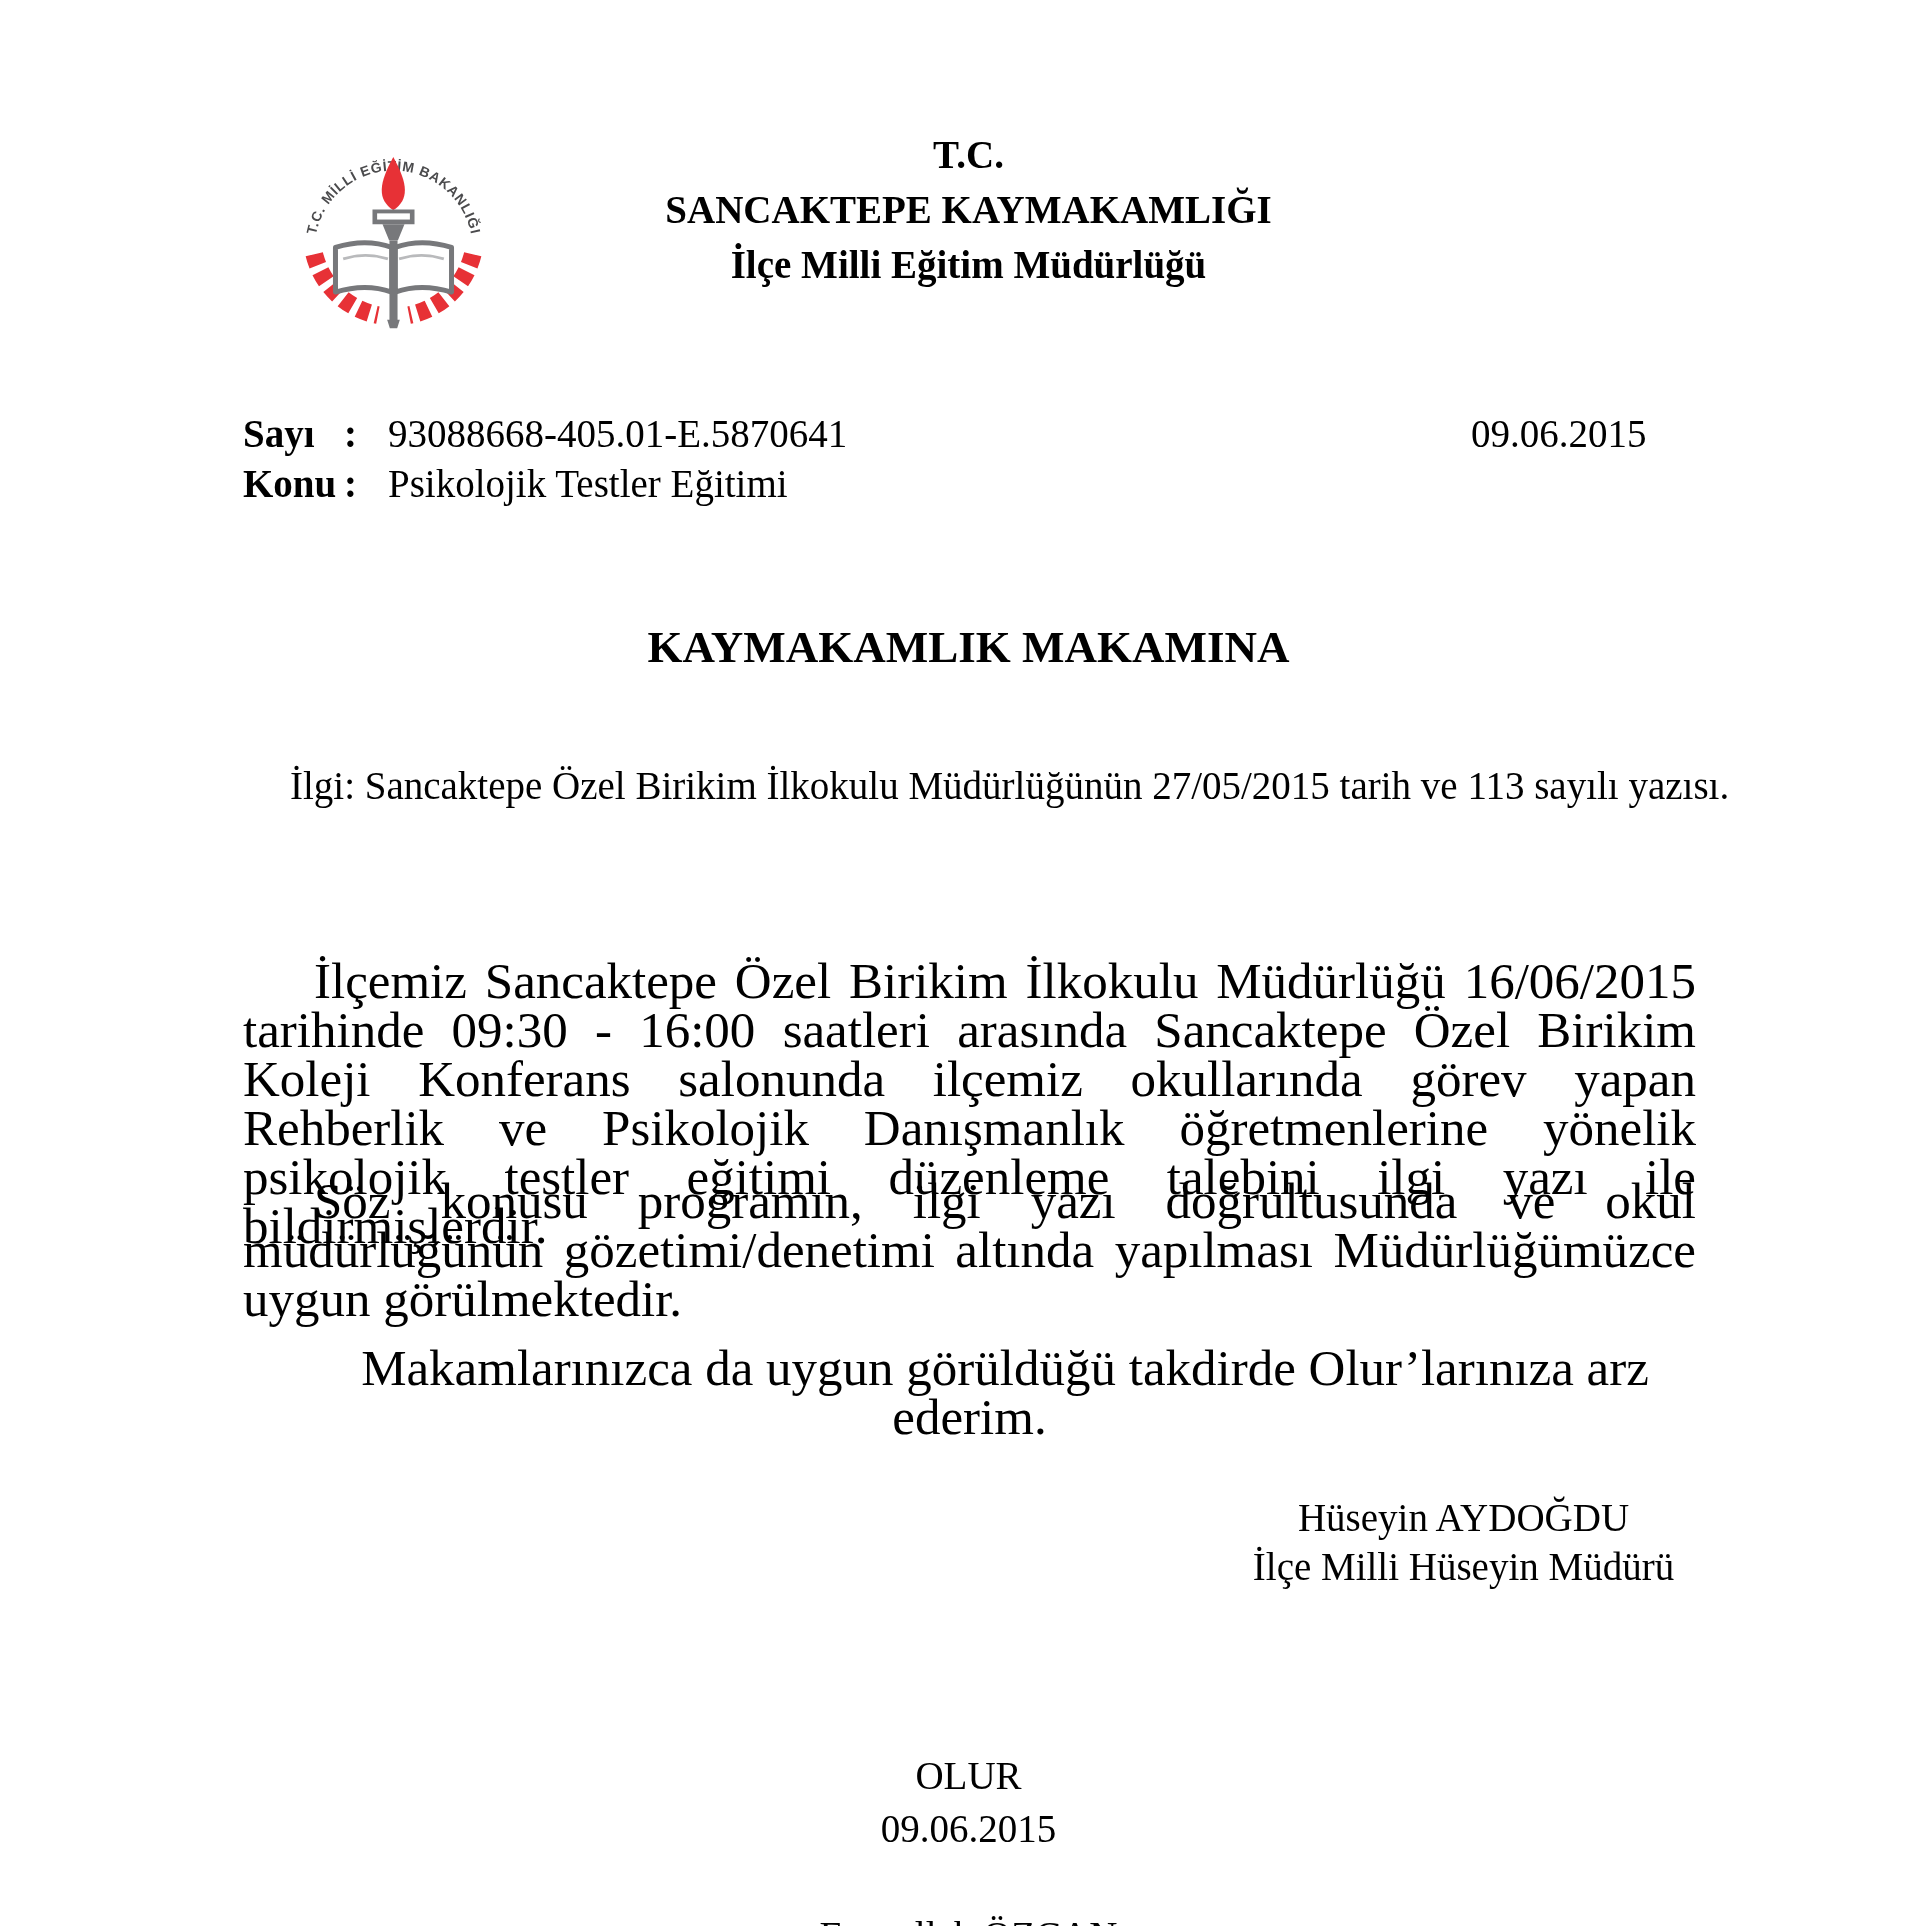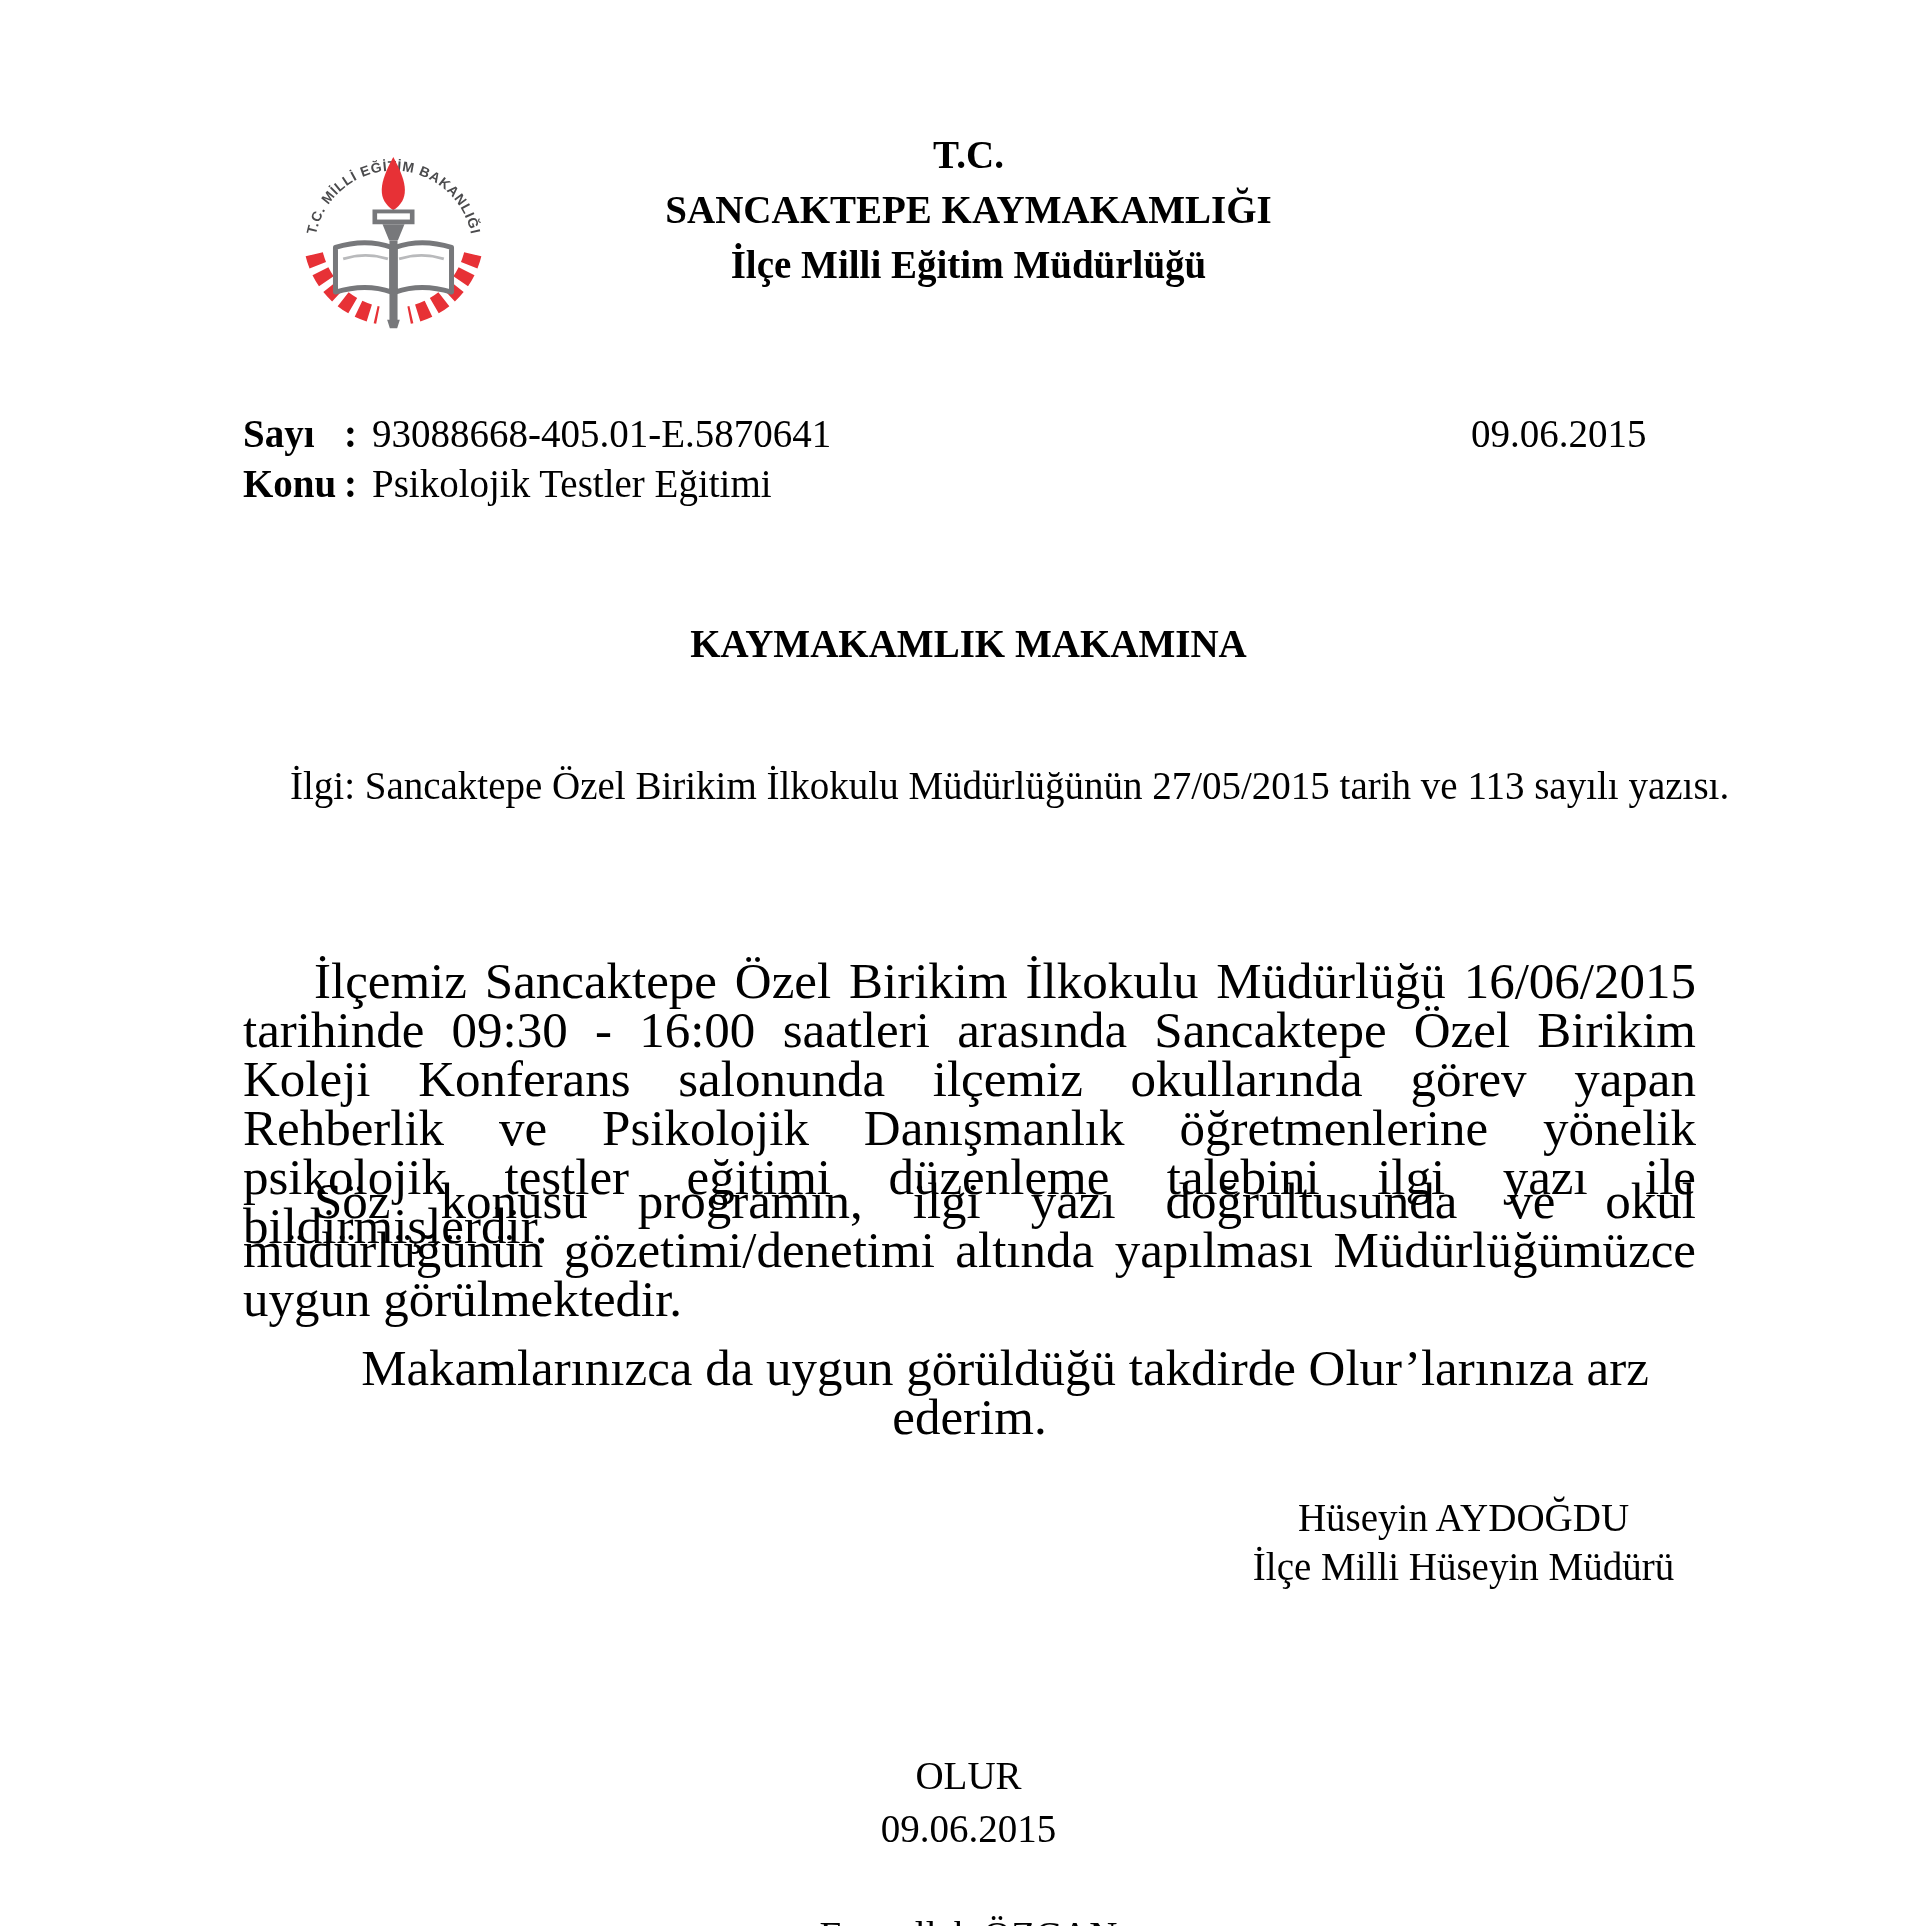--- a/index.html
+++ b/index.html
@@ -16,24 +16,24 @@
   .header-block{
     left:229px;top:127px;width:1479px;
     text-align:center;font-weight:bold;
     font-size:39px;line-height:55px;
   }
   .logo{left:300px;top:127px;width:187px;height:214px;}
   
   .meta-row{left:243px;width:1271px;font-size:39px;line-height:46px;white-space:nowrap;}
   .meta-row .lbl{display:inline-block;width:101px;font-weight:bold;}
   .meta-row .colon{font-weight:bold;}
-  .meta-row .val{margin-left:15px;}
+  .meta-row .val{margin-left:31px;}
   .doc-date{left:1471px;top:411px;font-size:39px;line-height:46px;}
   
-  .recipient{left:229px;top:621px;width:1479px;text-align:center;font-weight:bold;font-size:39px;}
+  .recipient{left:229px;top:621px;width:1479px;text-align:center;font-weight:bold;font-size:45px;}
   .ilgi{left:243px;top:763px;width:1502px;font-size:39px;white-space:nowrap;margin-left:47px;}
   .para{left:243px;width:1453px;font-size:51px;line-height:49px;text-align:justify;text-indent:71px;}
   .p1{top:906px;}
   .p2{top:1143px;margin-top:34px;}
   .p3{top:1293px;text-align:center;}
   .sig-block{left:1117px;top:1493px;width:693px;text-align:center;font-size:39px;line-height:49px;}
   .olur-block{left:229px;top:1749px;width:1479px;text-align:center;font-size:39px;line-height:53px;}
   .kaymakam-block{left:229px;top:1911px;width:1479px;text-align:center;font-size:39px;line-height:49px;}
 </style>
 </head>

